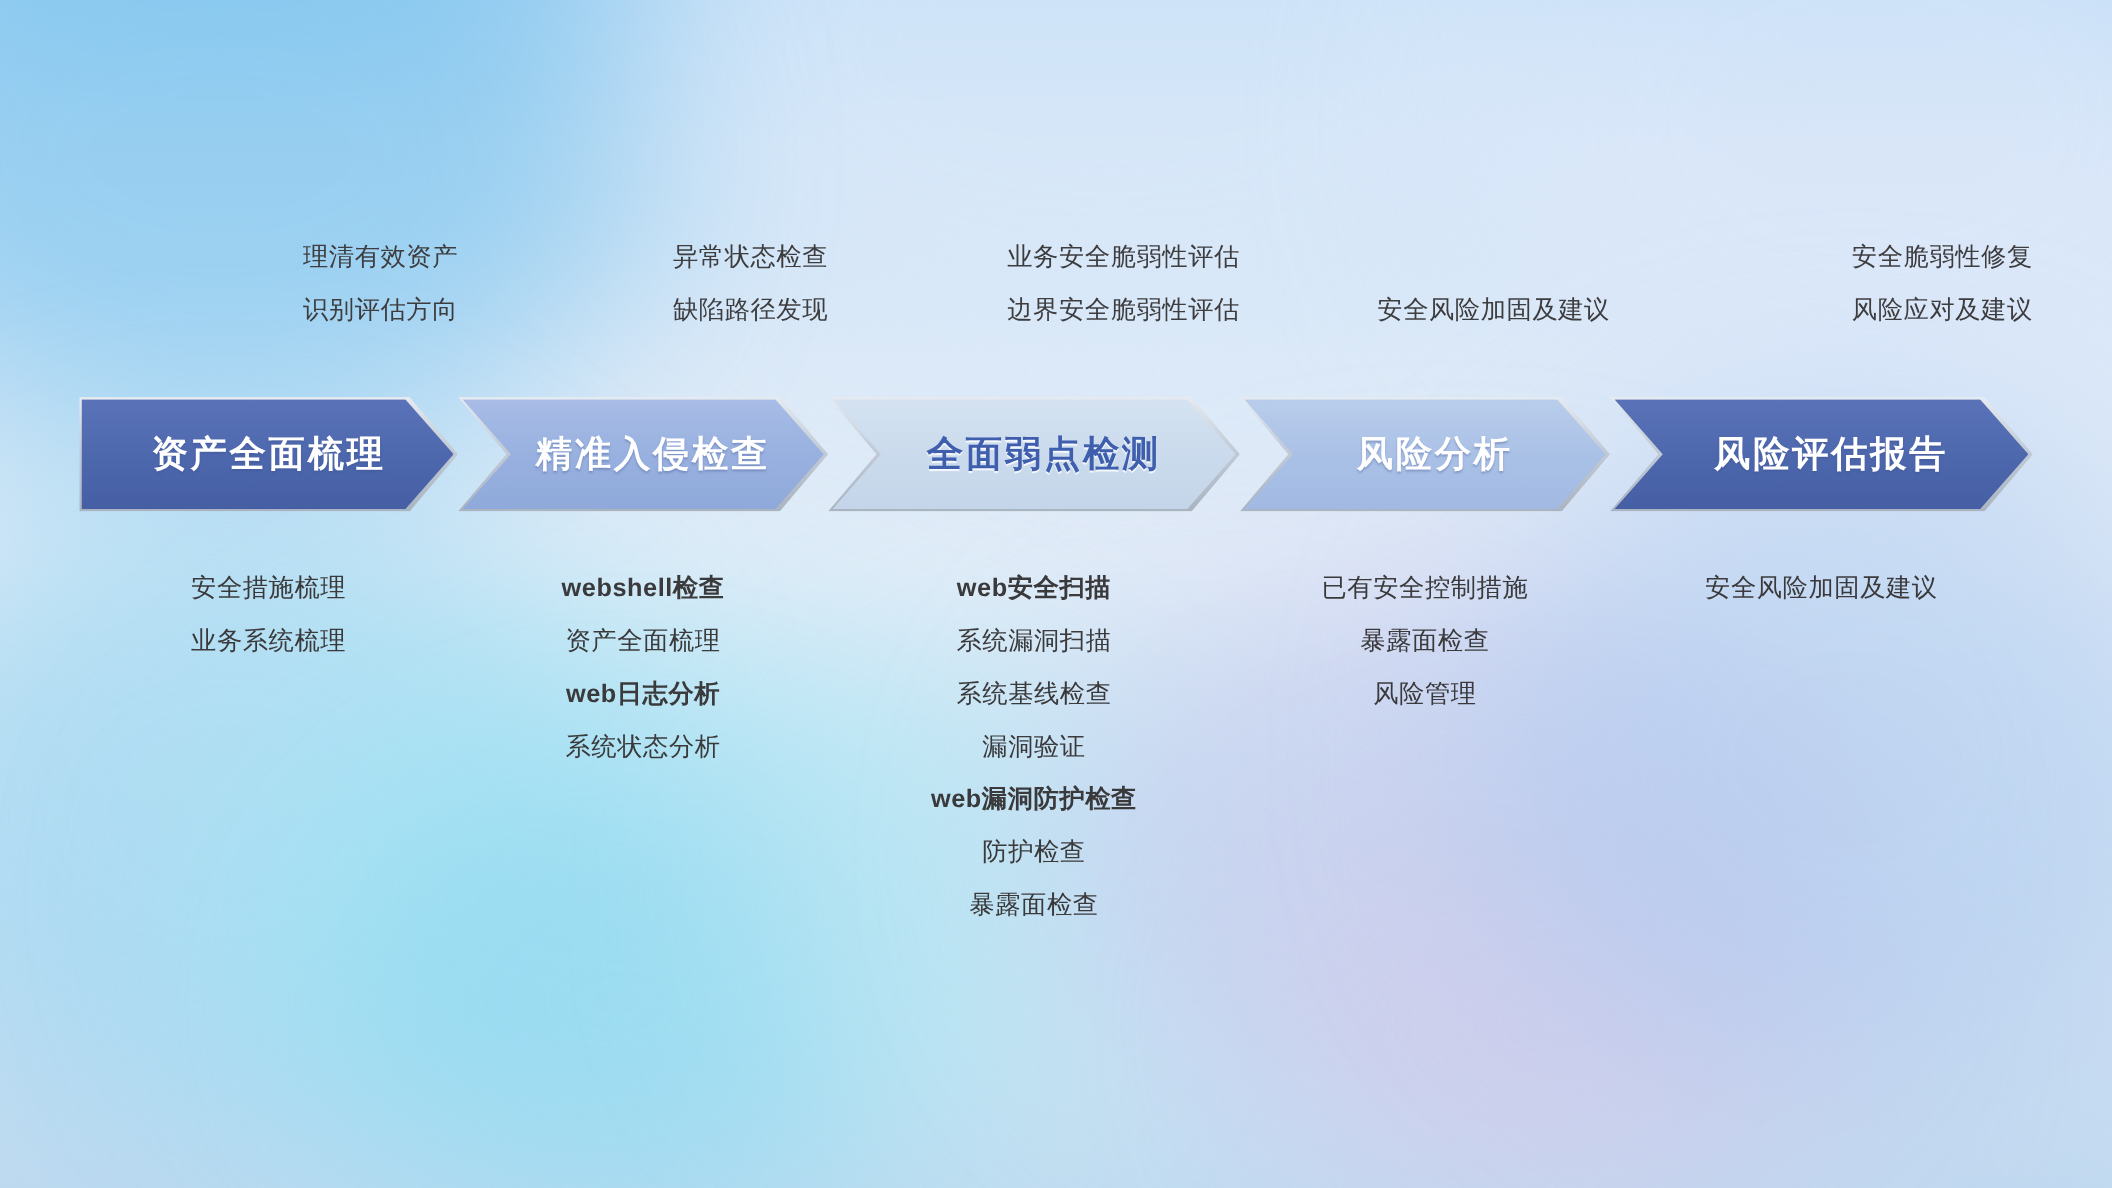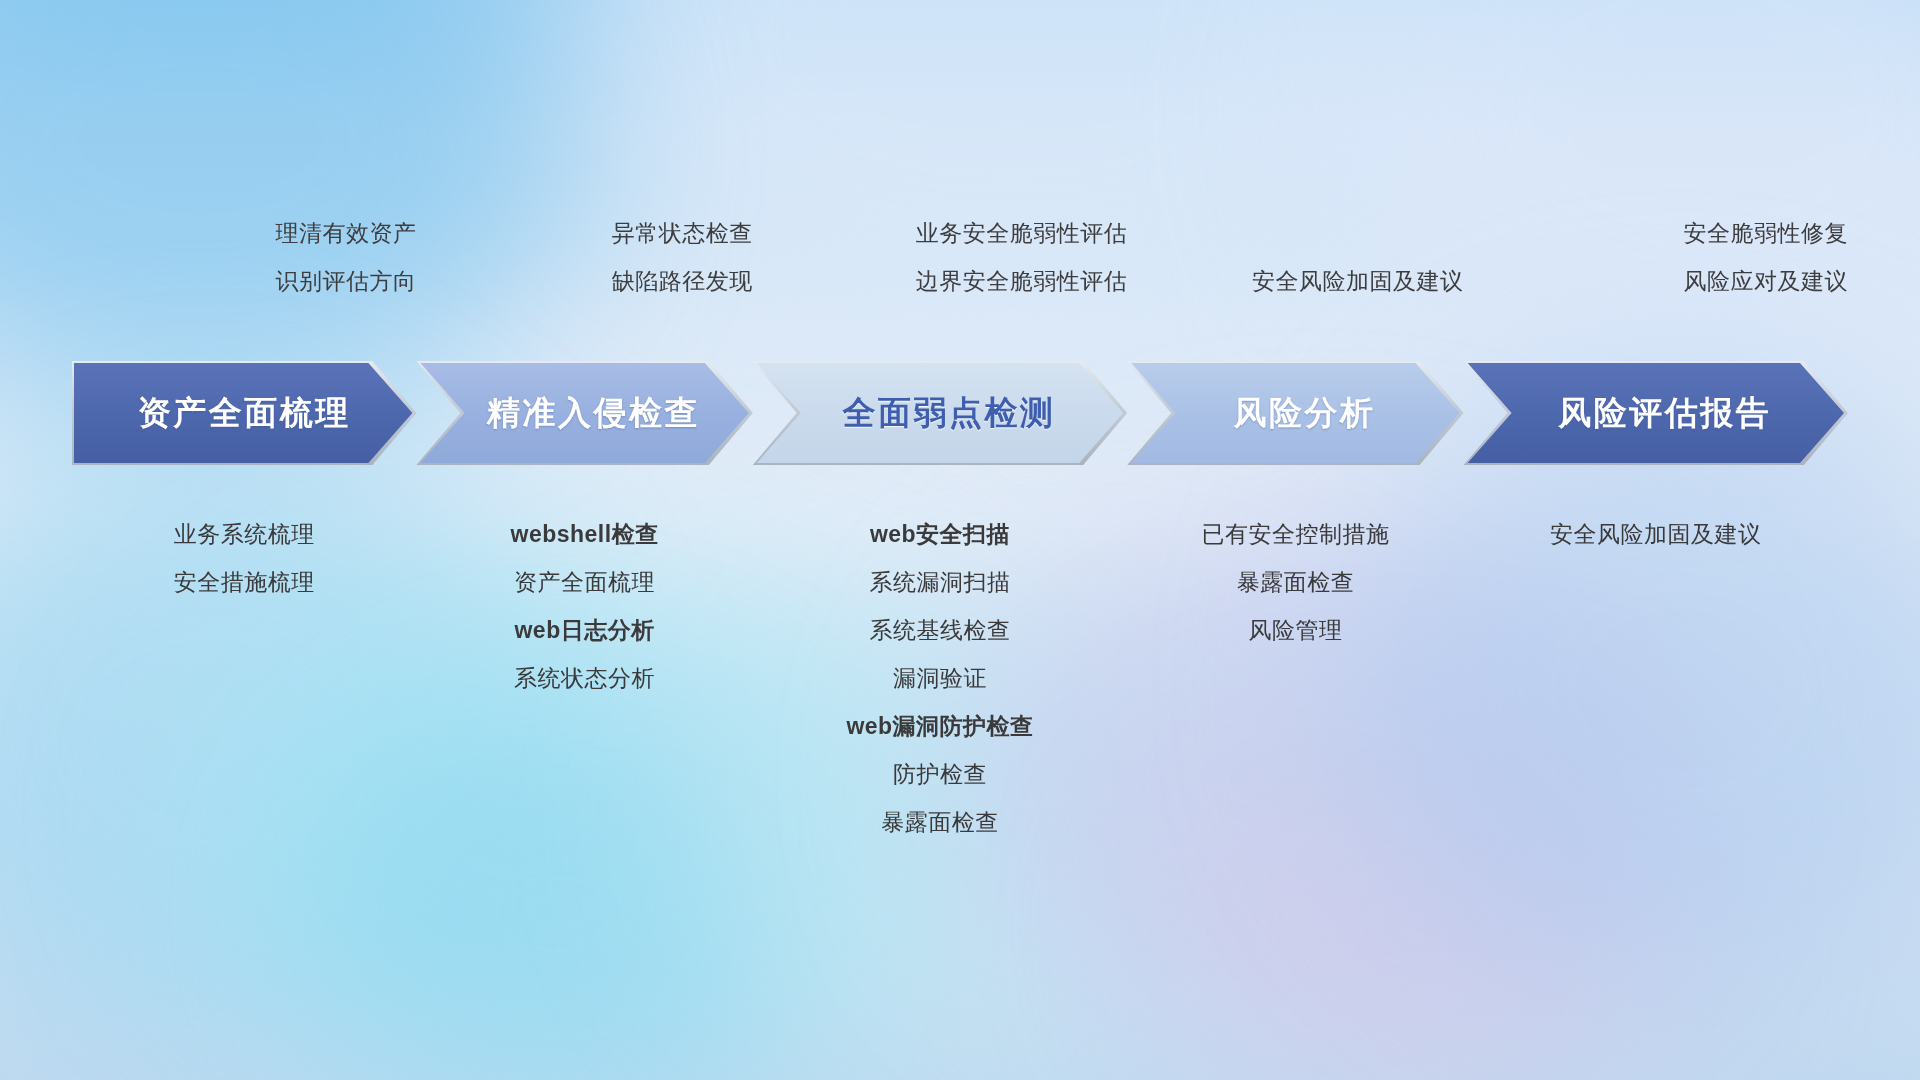--- a/index.html
+++ b/index.html
@@ -95,22 +95,22 @@
 
 <div id="stage">
 
   <div class="cols" id="cols">
       <div class="col" style="left: 0px; width: 344.4px;">
         <div class="toplist" style="top: 209px;">
           <div class="li">理清有效资产</div>
           <div class="li">识别评估方向</div>
         </div>
         <div class="botlist" style="top: 510px;">
+          <div class="li">安全措施梳理</div>
           <div class="li">业务系统梳理</div>
-          <div class="li">安全措施梳理</div>
         </div>
       </div>
       <div class="col" style="left: 344.4px; width: 336.4px;">
         <div class="toplist" style="top: 209px;">
           <div class="li">异常状态检查</div>
           <div class="li">缺陷路径发现</div>
         </div>
         <div class="botlist" style="top: 510px;">
           <div class="li" style="font-weight: 600;">webshell检查</div>
           <div class="li">资产全面梳理</div>

